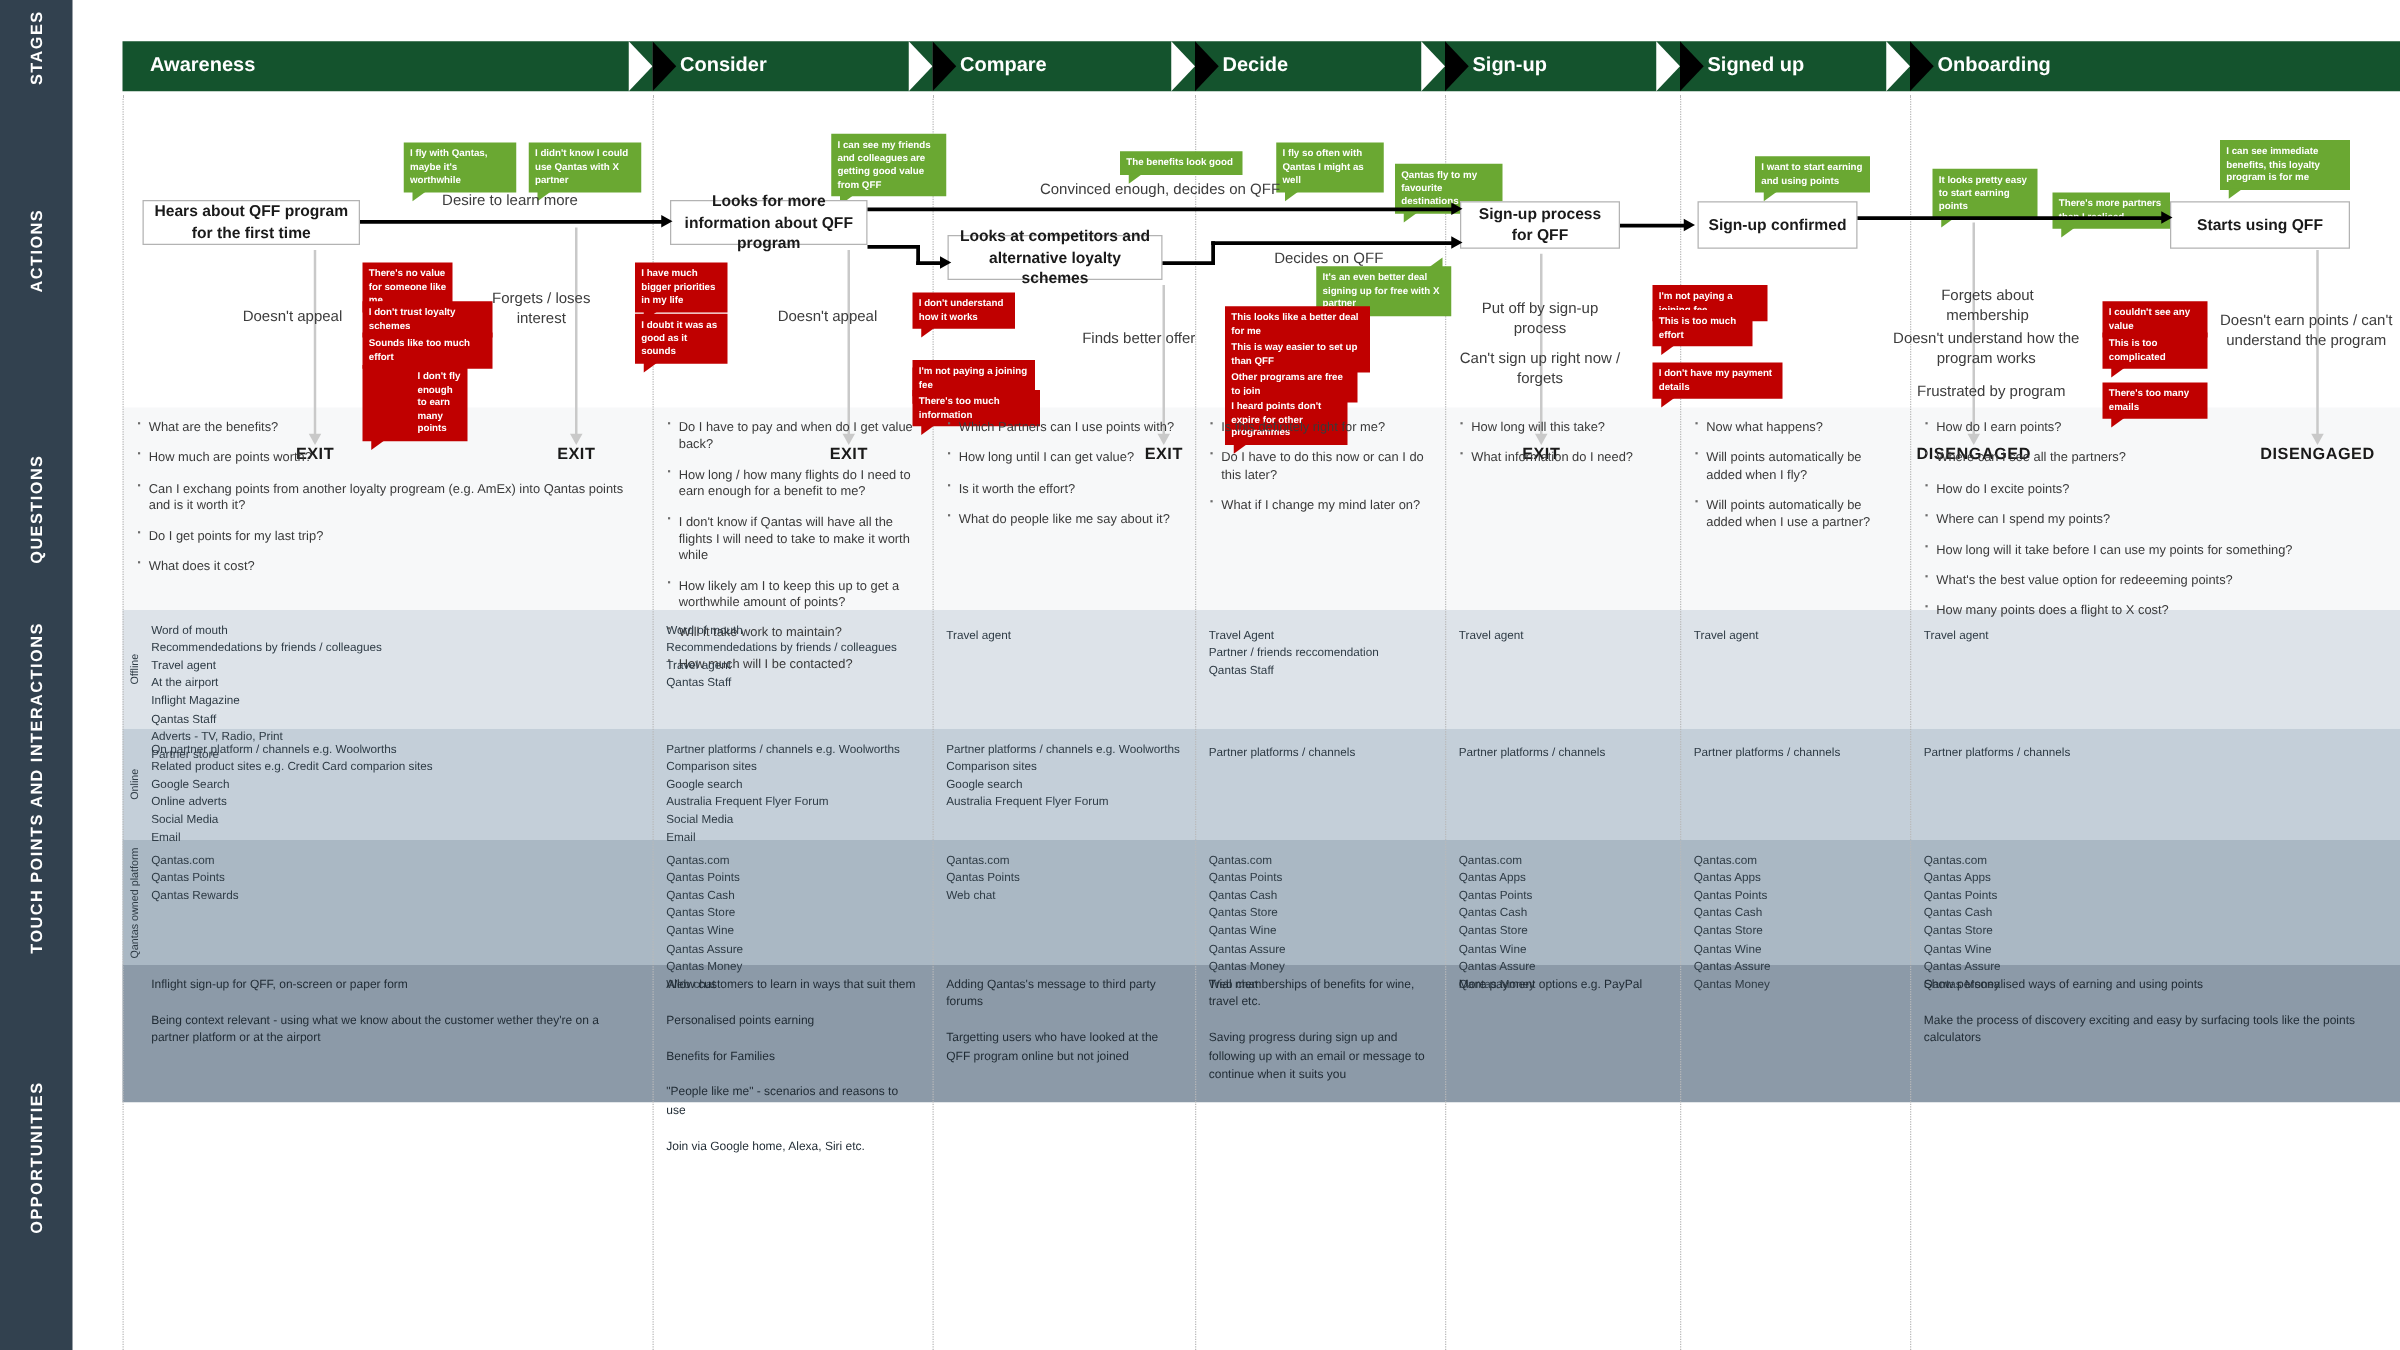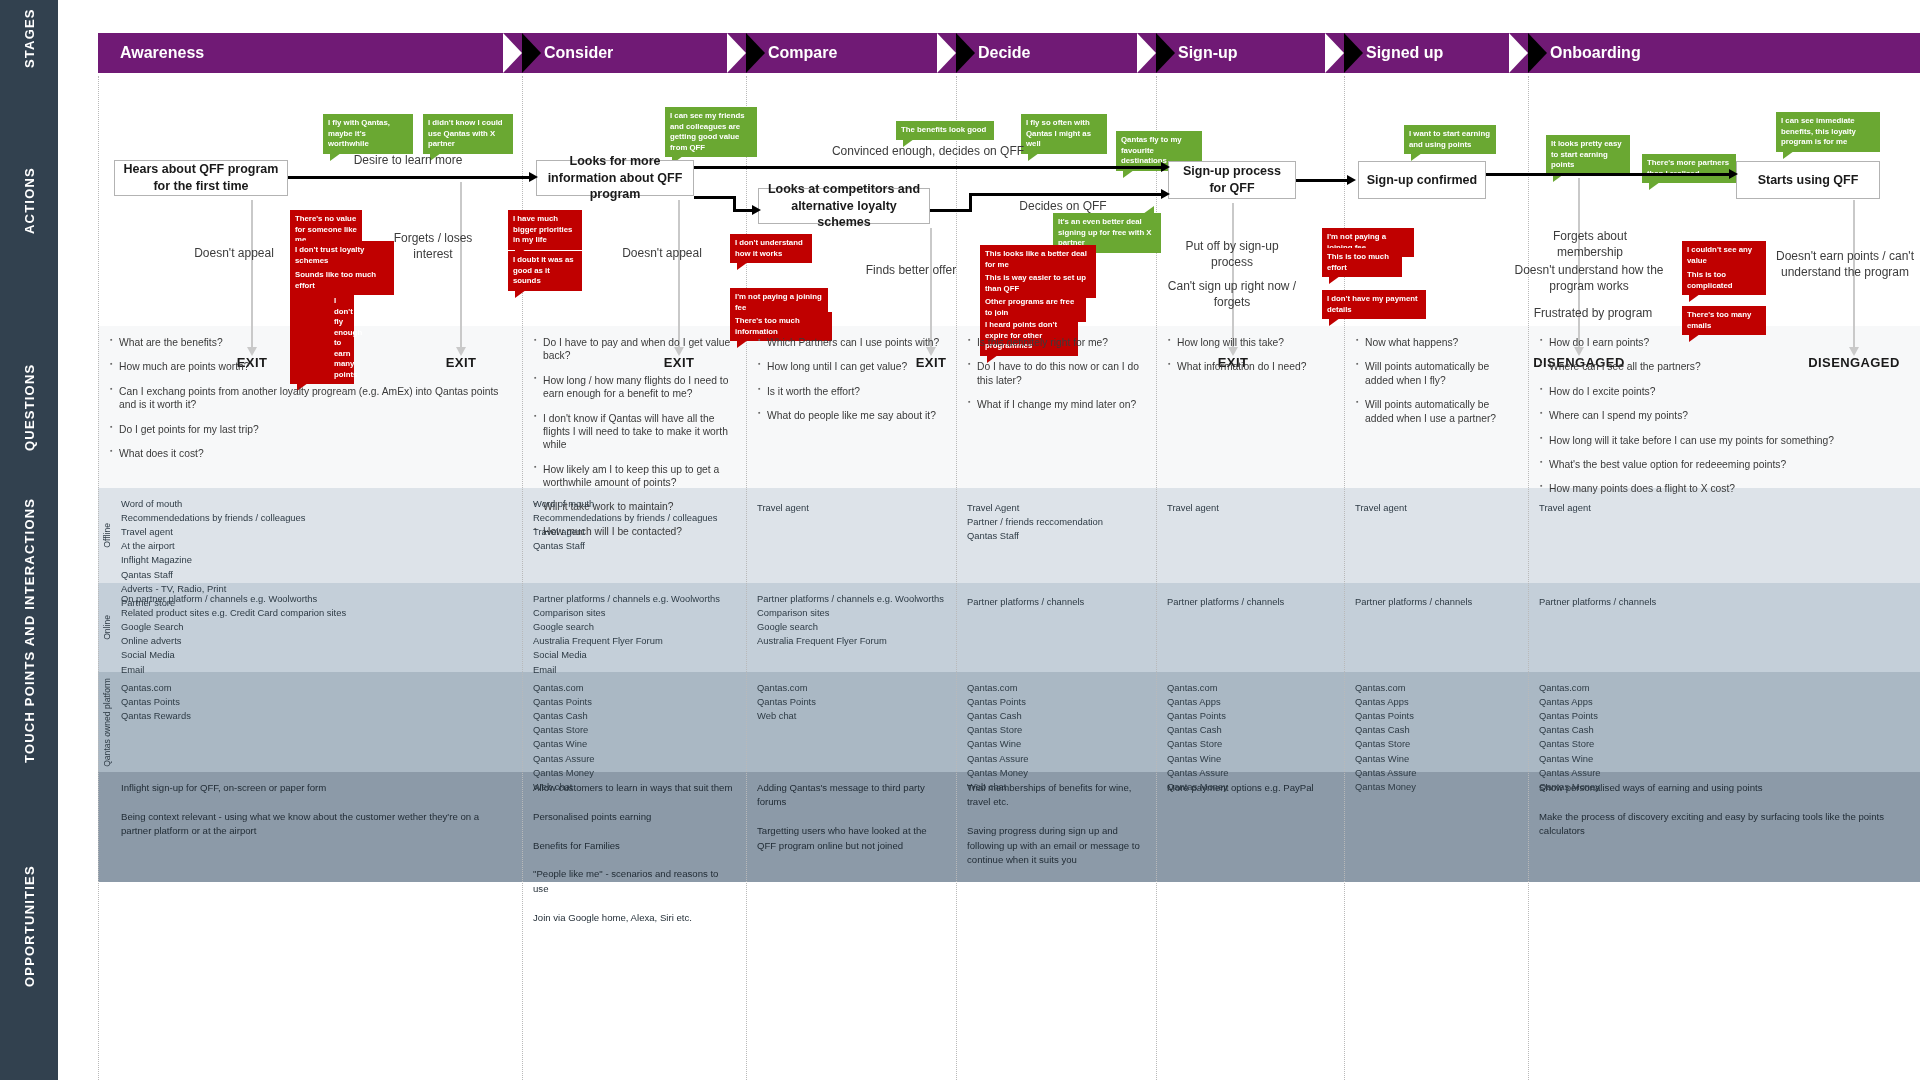--- a/index.html
+++ b/index.html
@@ -44,21 +44,21 @@
 
   
   .stage-bar {
     position:absolute;
     left:40px; top:33px;
     height:40px;
     width:1822px;
   }
   .stage-chip {
     position:absolute; top:0; height:40px;
-    background:#701a75;
+    background:#14532d;
     color:#ffffff;
     font-size:16px;
     font-weight:bold;
     display:flex; align-items:center;
     padding-left:22px;
   }
   .stage-chip .notch {
     position:absolute;
     right:-19px; top:0;
     width:0; height:0;
@@ -400,21 +400,21 @@
     <div class="flowcap" style="left:1108px;top:238px; width:132px;">Put off by sign-up process</div>
     <div class="flowcap" style="left:1104px;top:278px; width:140px;">Can't sign up right now / forgets</div>
     <div class="flowcap" style="left:1470px;top:228px; width:124px;">Forgets about membership</div>
     <div class="flowcap" style="left:1446px;top:262px; width:170px;">Doesn't understand how the program works</div>
     <div class="flowcap" style="left:1470px;top:305px; width:130px;">Frustrated by program</div>
     <div class="flowcap" style="left:1712px;top:248px; width:150px;">Doesn't earn points / can't understand the program</div>
 
     <div class="bub red" style="left:232px; top:210px; width:72px;"><span>There's no value for someone like me</span><span class="tail"></span></div>
     <div class="bub red" style="left:232px; top:241px; width:104px;"><span>I don't trust loyalty schemes</span><span class="tail"></span></div>
     <div class="bub red" style="left:232px; top:266px; width:104px;"><span>Sounds like too much effort</span><span class="tail"></span></div>
-    <div class="bub red" style="left:232px; top:292px; width:64px;padding-left:44px;"><span>I don't fly enough to earn many points</span><span class="tail"></span></div>
+    <div class="bub red" style="left:232px; top:292px; width:84px;padding-left:44px;"><span>I don't fly enough to earn many points</span><span class="tail"></span></div>
     <div class="bub red" style="left:450px; top:210px; width:74px;"><span>I have much bigger priorities in my life</span><span class="tail"></span></div>
     <div class="bub red" style="left:450px; top:251px; width:74px;"><span>I doubt it was as good as it sounds</span><span class="tail"></span></div>
     <div class="bub red" style="left:672px; top:234px; width:82px;"><span>I don't understand how it works</span><span class="tail"></span></div>
     <div class="bub red" style="left:672px; top:254px; width:98px;margin-top:40px;"><span>It looks like too much effort</span><span class="tail"></span></div>
     <div class="bub red" style="left:672px; top:288px; width:98px;"><span>I'm not paying a joining fee</span><span class="tail"></span></div>
     <div class="bub red" style="left:672px; top:312px; width:102px;"><span>There's too much information</span><span class="tail"></span></div>
     <div class="bub red" style="left:922px; top:245px; width:116px;"><span>This looks like a better deal for me</span><span class="tail"></span></div>
     <div class="bub red" style="left:922px; top:269px; width:116px;"><span>This is way easier to set up than QFF</span><span class="tail"></span></div>
     <div class="bub red" style="left:922px; top:293px; width:106px;"><span>Other programs are free to join</span><span class="tail"></span></div>
     <div class="bub red" style="left:922px; top:316px; width:98px;"><span>I heard points don't expire for other programmes</span><span class="tail"></span></div>

